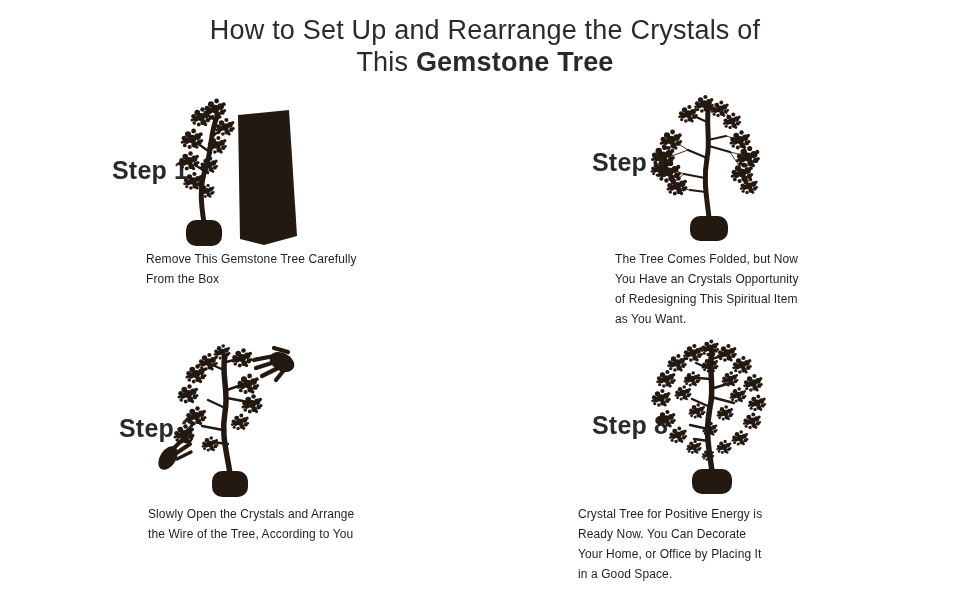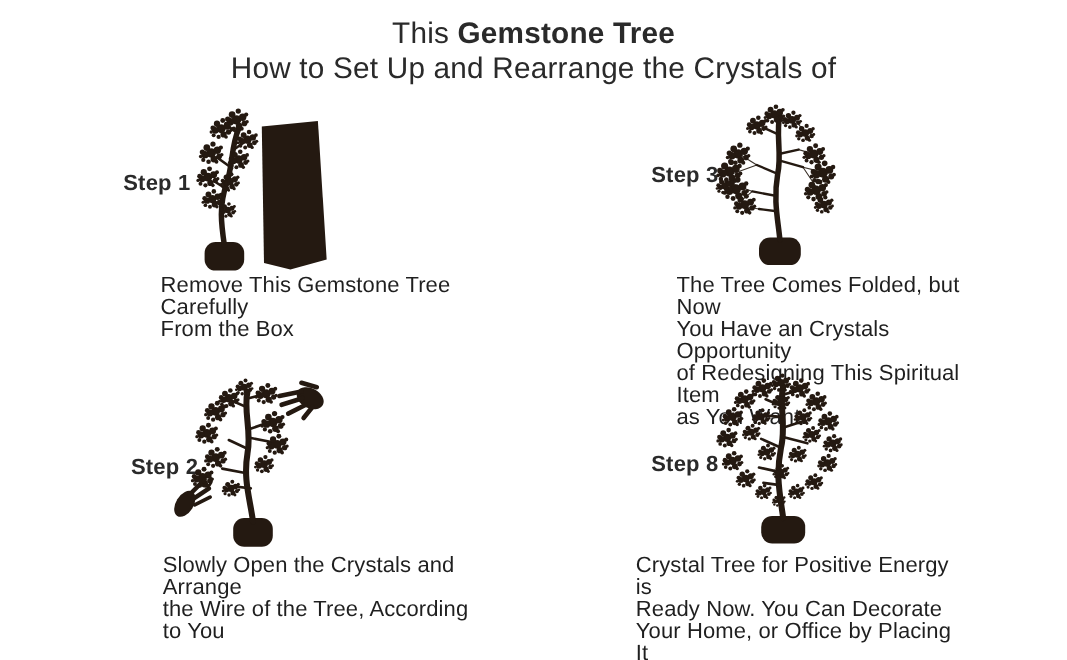--- a/index.html
+++ b/index.html
@@ -15,42 +15,42 @@
     position:relative;width:970px;height:600px;background:var(--bg);
     overflow:hidden;font-family:"Liberation Sans",sans-serif;
   }
   .title{
     position:absolute;left:0;top:14px;width:970px;text-align:center;
     font-size:27px;line-height:32px;color:var(--title-color);
     font-weight:500;letter-spacing:.2px;
   }
   .title strong{font-weight:700}
   .step-label{
-    position:absolute;font-size:20px;font-weight:600;
+    position:absolute;font-size:25px;font-weight:600;
     color:var(--title-color);letter-spacing:.2px;
   }
   .caption{
-    position:absolute;font-size:20px;line-height:20px;
+    position:absolute;font-size:12px;line-height:20px;
     color:var(--body-color);white-space:pre-line;letter-spacing:.1px;
     max-width:290px;
   }
   .illus{position:absolute;overflow:visible}
   .ink{fill:var(--ink)}
   .stroke{stroke:var(--ink);fill:none;stroke-linecap:round;stroke-linejoin:round}
   .wire{stroke:var(--ink);fill:none;stroke-width:1;stroke-linecap:round;opacity:.9}
   section{display:contents}
 </style>
 </head>
 <body>
 
 <div id="canvas">
 
   <header class="title">
+    <div>How to Set Up and Rearrange the Crystals of</div>
     <div><span>This </span><strong>Gemstone Tree</strong></div>
-    <div>How to Set Up and Rearrange the Crystals of</div>
   </header>
 
   
   <section>
     <div class="step-label" style="left:112px;top:156px">Step 1</div>
 
     <svg class="illus" style="left:165px;top:97px" width="135" height="150" viewBox="0 0 135 150" role="img">
 
       <polygon class="ink" points="73,18 124,13 132,139 99,148 75,142"></polygon>
 

